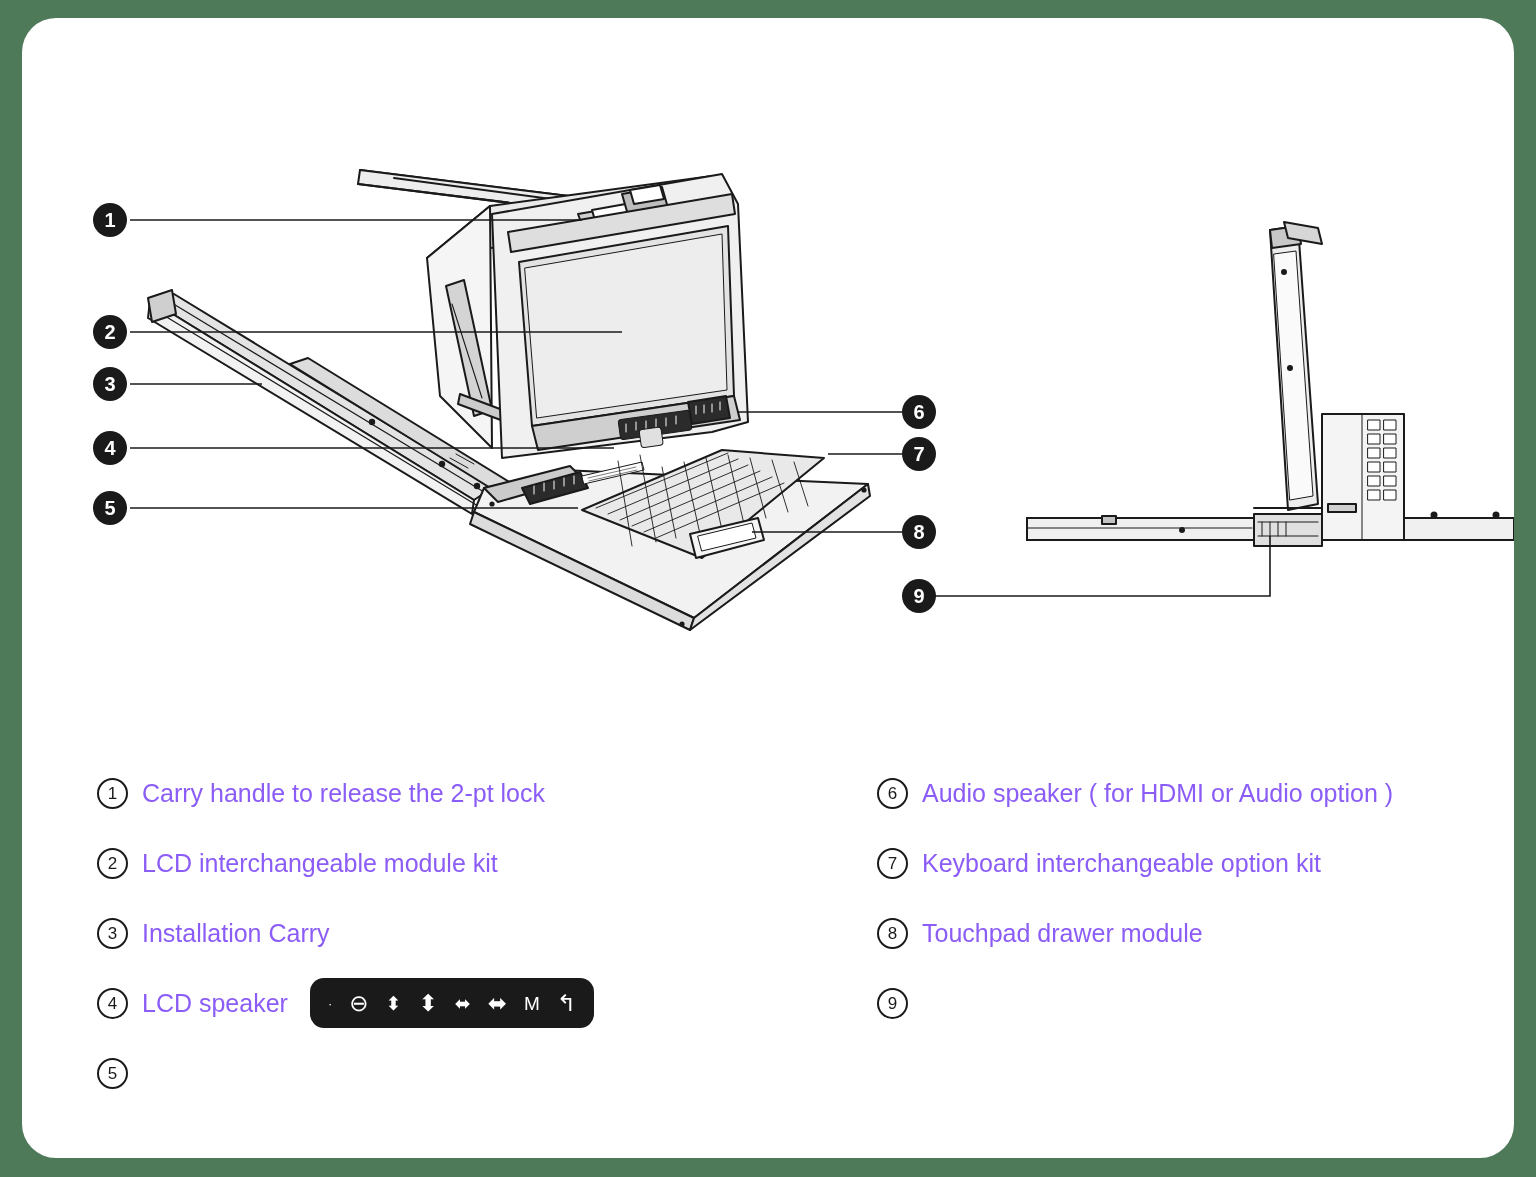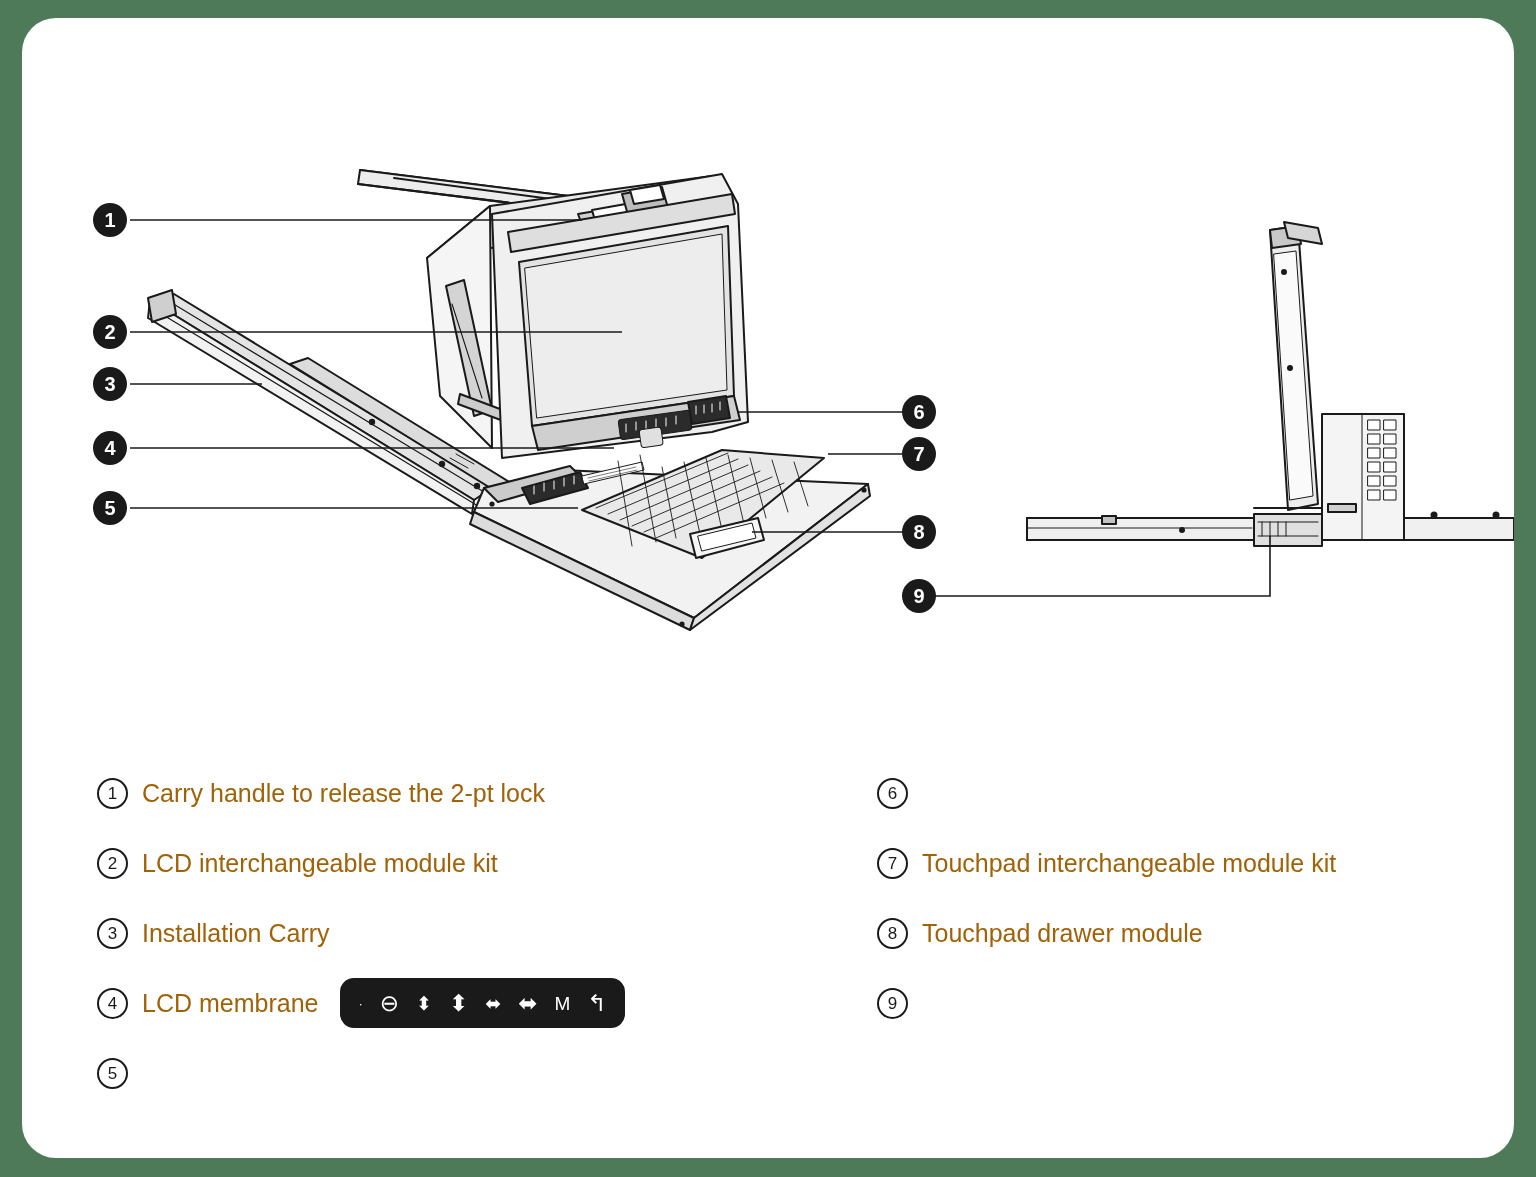--- a/index.html
+++ b/index.html
@@ -77,21 +77,21 @@
     border-radius: 50%;
     text-align: center;
     line-height: 27px;
     font-size: 17px;
     color: #1a1a1a;
     font-family: "Liberation Sans", sans-serif;
     margin-right: 14px;
   }
   .legend-label {
     font-size: 25px;
-    color: #a16207;
+    color: #8b5cf6;
     white-space: nowrap;
   }
 
   
   .membrane {
     display: inline-flex;
     align-items: center;
     gap: 17px;
     background: #1a1a1a;
     border-radius: 14px;
@@ -312,21 +312,21 @@
         <div class="legend-label">LCD interchangeable module kit</div>
       </div>
 
       <div class="legend-row">
         <div class="num-circle">3</div>
         <div class="legend-label">Installation Carry</div>
       </div>
 
       <div class="legend-row">
         <div class="num-circle">4</div>
-        <div class="legend-label">LCD membrane</div>
+        <div class="legend-label">LCD speaker</div>
         <div class="membrane">
           <span class="key dot">·</span>
           <span class="key big">⊖</span>
           <span class="key">⬍</span>
           <span class="key big">⬍</span>
           <span class="key">⬌</span>
           <span class="key big">⬌</span>
           <span class="key">M</span>
           <span class="key big">↰</span>
         </div>
@@ -335,25 +335,26 @@
       <div class="legend-row">
         <div class="num-circle">5</div>
       </div>
 
     </div>
 
     <div class="legend-col right">
 
       <div class="legend-row">
         <div class="num-circle">6</div>
+        <div class="legend-label">Audio speaker ( for HDMI or Audio option )</div>
       </div>
 
       <div class="legend-row">
         <div class="num-circle">7</div>
-        <div class="legend-label">Touchpad interchangeable module kit</div>
+        <div class="legend-label">Keyboard interchangeable option kit</div>
       </div>
 
       <div class="legend-row">
         <div class="num-circle">8</div>
         <div class="legend-label">Touchpad drawer module</div>
       </div>
 
       <div class="legend-row">
         <div class="num-circle">9</div>
       </div>

